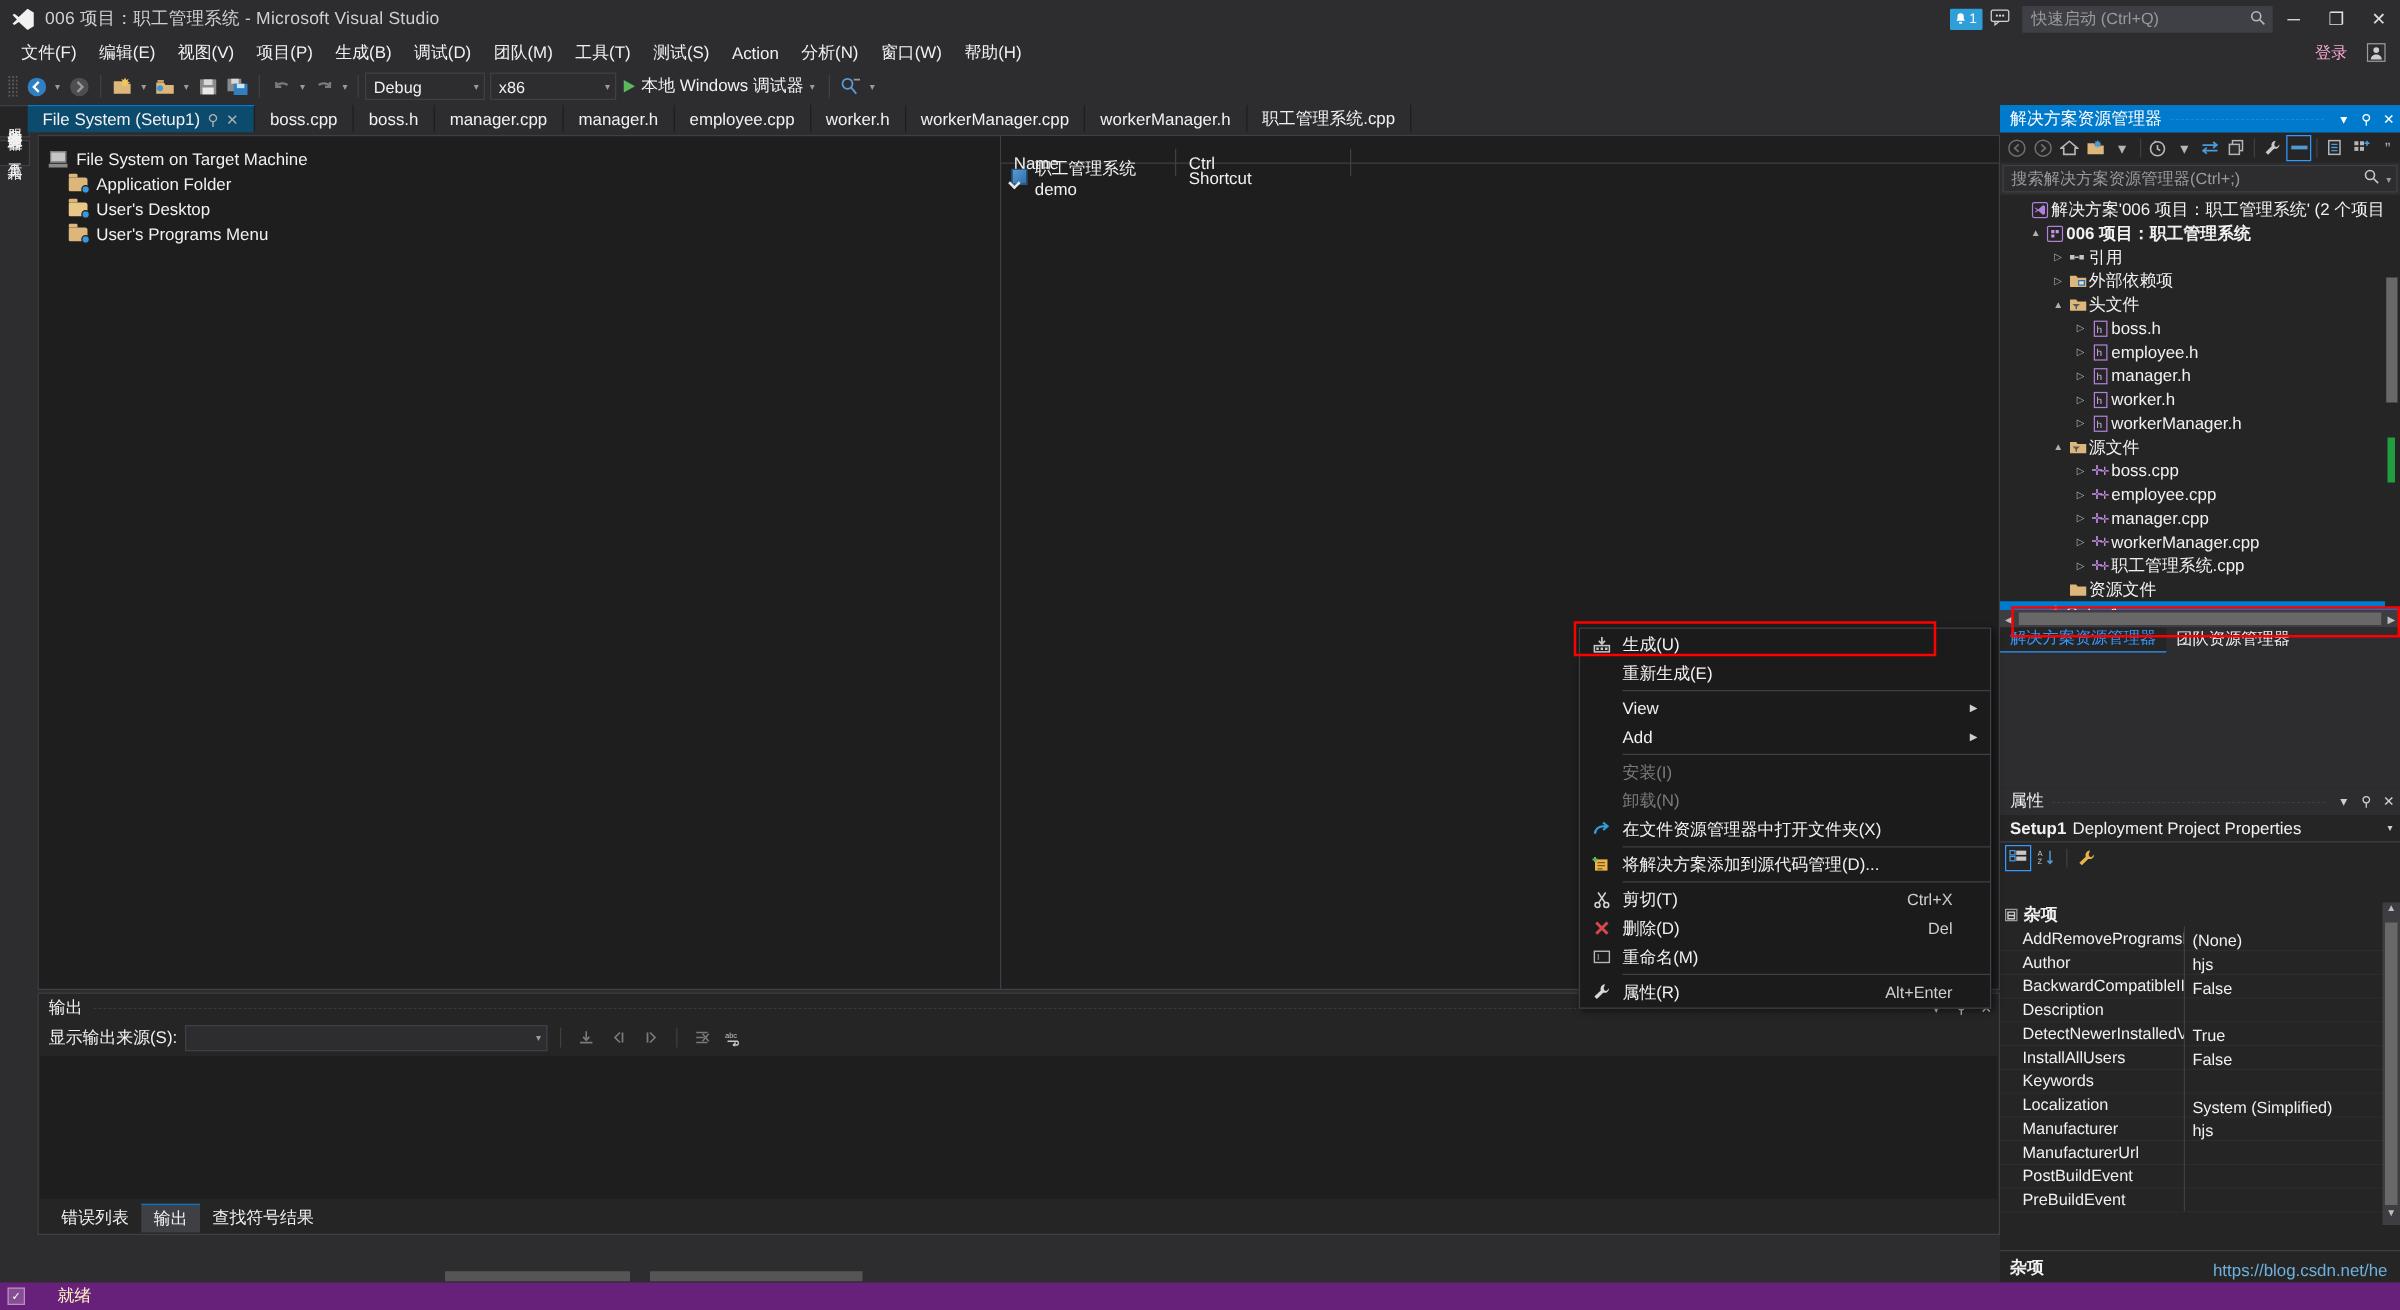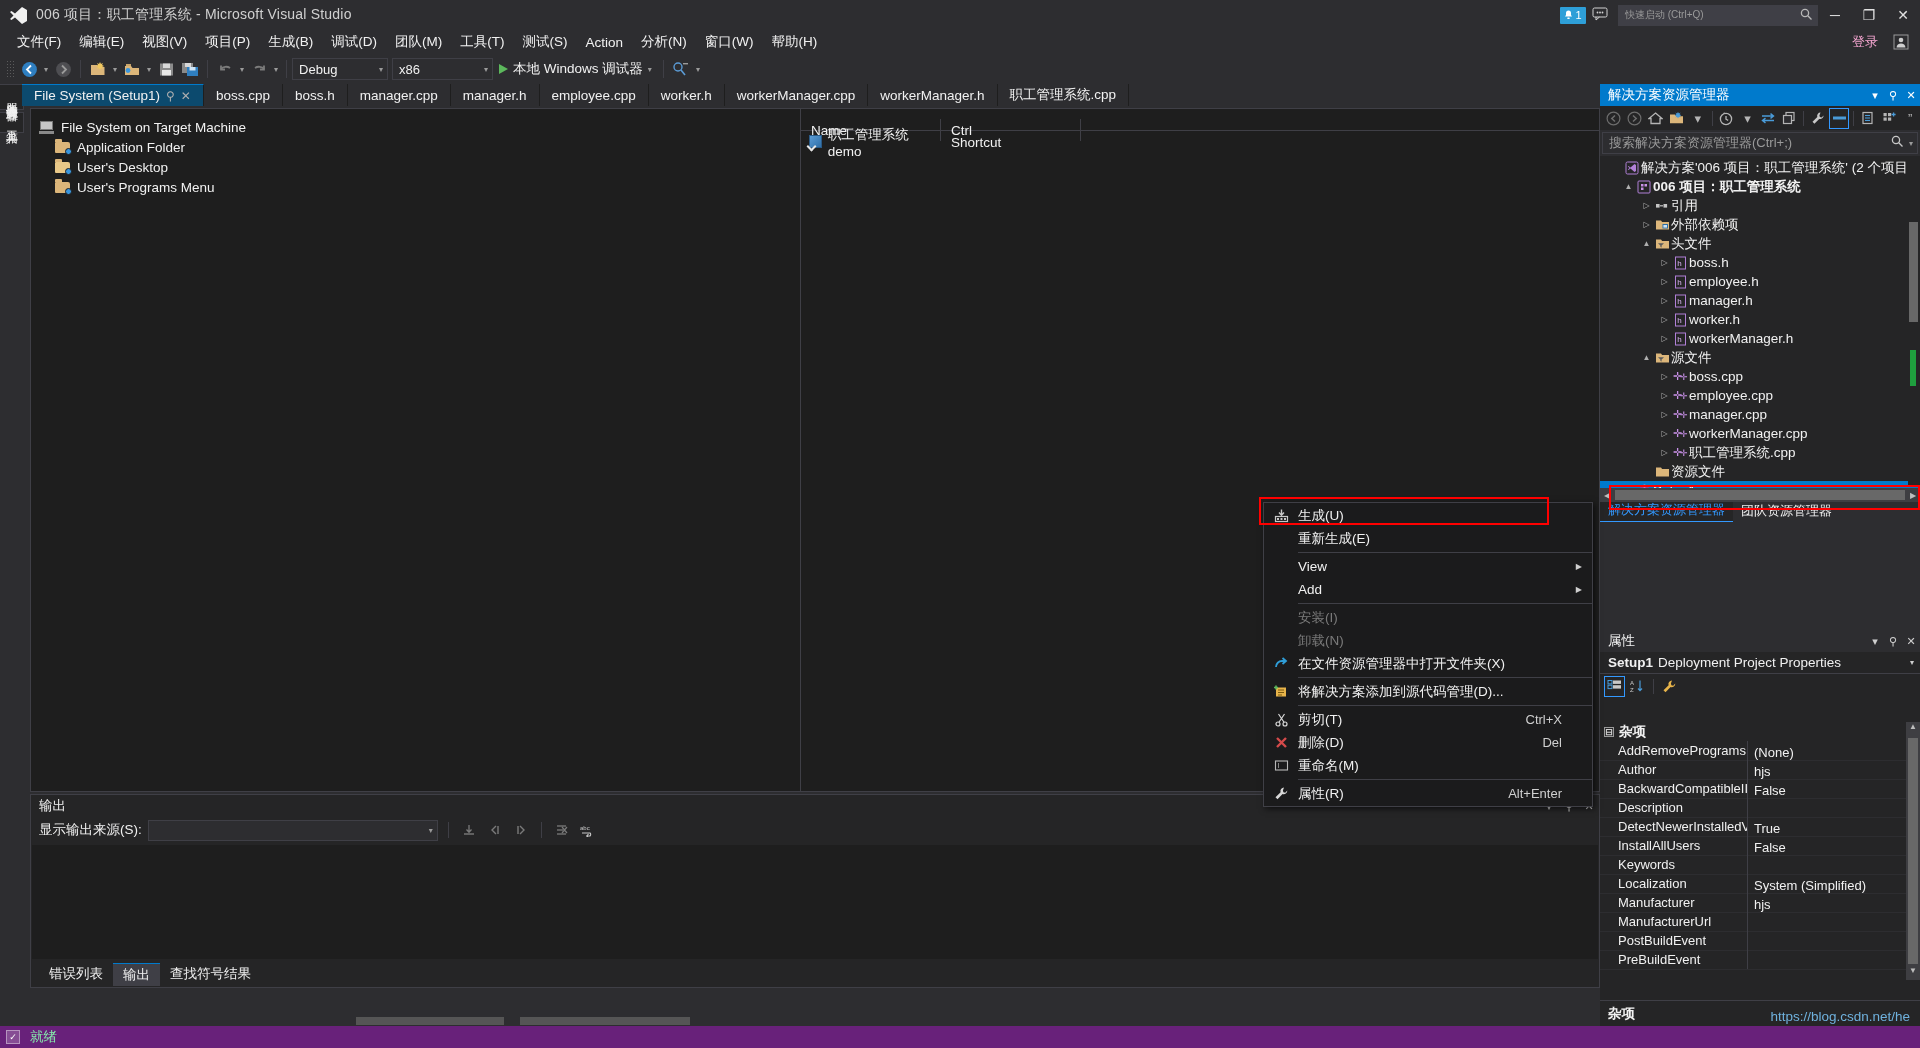--- a/index.html
+++ b/index.html
@@ -16,21 +16,21 @@
   #titlebar { height: 30px; background: #2d2d30; display: flex; align-items: center; position: relative; }
   .vs-logo {
     width: 20px; height: 20px; margin-left: 8px; margin-right: 8px;
     display:flex; align-items:center; justify-content:center;
   }
   .vs-logo svg { display:block; }
   #title-text { color: #d0d0d0; font-size: 14px; letter-spacing: .2px; }
   #title-right { position: absolute; right: 0; top: 0; height: 30px; display: flex; align-items: center; }
   .quick-launch {
     width: 200px; height: 21px; background: #3f3f46; border: 1px solid #3f3f46;
-    color: #9a9a9a; font-size: 10px; padding: 0 20px 0 6px; display: flex; align-items: center;
+    color: #9a9a9a; font-size: 13px; padding: 0 20px 0 6px; display: flex; align-items: center;
     position: relative;
   }
   .ql-search { position:absolute; right:4px; top:2px; color:#b8b8b8; font-size:13px; }
   .win-btn { width: 34px; height: 30px; display:flex; align-items:center; justify-content:center; color:#e0e0e0; font-size:14px; }
   .notif-badge {
     background:#2e9fd8; color:#fff; font-size:11px; height:17px; min-width:26px;
     display:flex; align-items:center; justify-content:center; gap:2px; border-radius:1px;
     margin-right: 6px;
   }
   .feedback-ico { margin-right: 10px; color:#d4d4d4; font-size:14px; }
@@ -219,21 +219,21 @@
     border:2px solid #ff0000; z-index:60; pointer-events:none;
   }
   #setup1-highlight {
     position:absolute; left:1609px; top:485px; width:311px; height:25px;
     border:2px solid #ff0000; z-index:60; pointer-events:none;
   }
 
   
   #statusbar { position:absolute; left:0; right:0; bottom:0; height:22px; background:#68217a; display:flex; align-items:center; }
   #statusbar .sq { width:14px;height:14px;background:#ffffff33;border:1px solid #ffffff66;margin-left:6px;display:flex;align-items:center;justify-content:center;color:#fff;font-size:9px;}
-  #status-text { color:#86efac; font-size:13.5px; padding-left:10px; }
+  #status-text { color:#fef9c3; font-size:13.5px; padding-left:26px; }
   #status-right { position:absolute; right:8px; color:#e8d8ef; font-size:13.5px; }
 
   
   #watermark { position:absolute; right:10px; bottom:24px; color:#6fb1dd; font-size:13.5px; z-index:70;}
 
   
   #botscroll { position:absolute; left:0; right:320px; bottom:22px; height:10px; background:#2d2d30; }
   #botscroll .t { position:absolute; left:356px; width:148px; top:1px; height:8px; background:#555; }
   #botscroll .t2 { position:absolute; left:520px; width:170px; top:1px; height:8px; background:#555; }
 </style>

